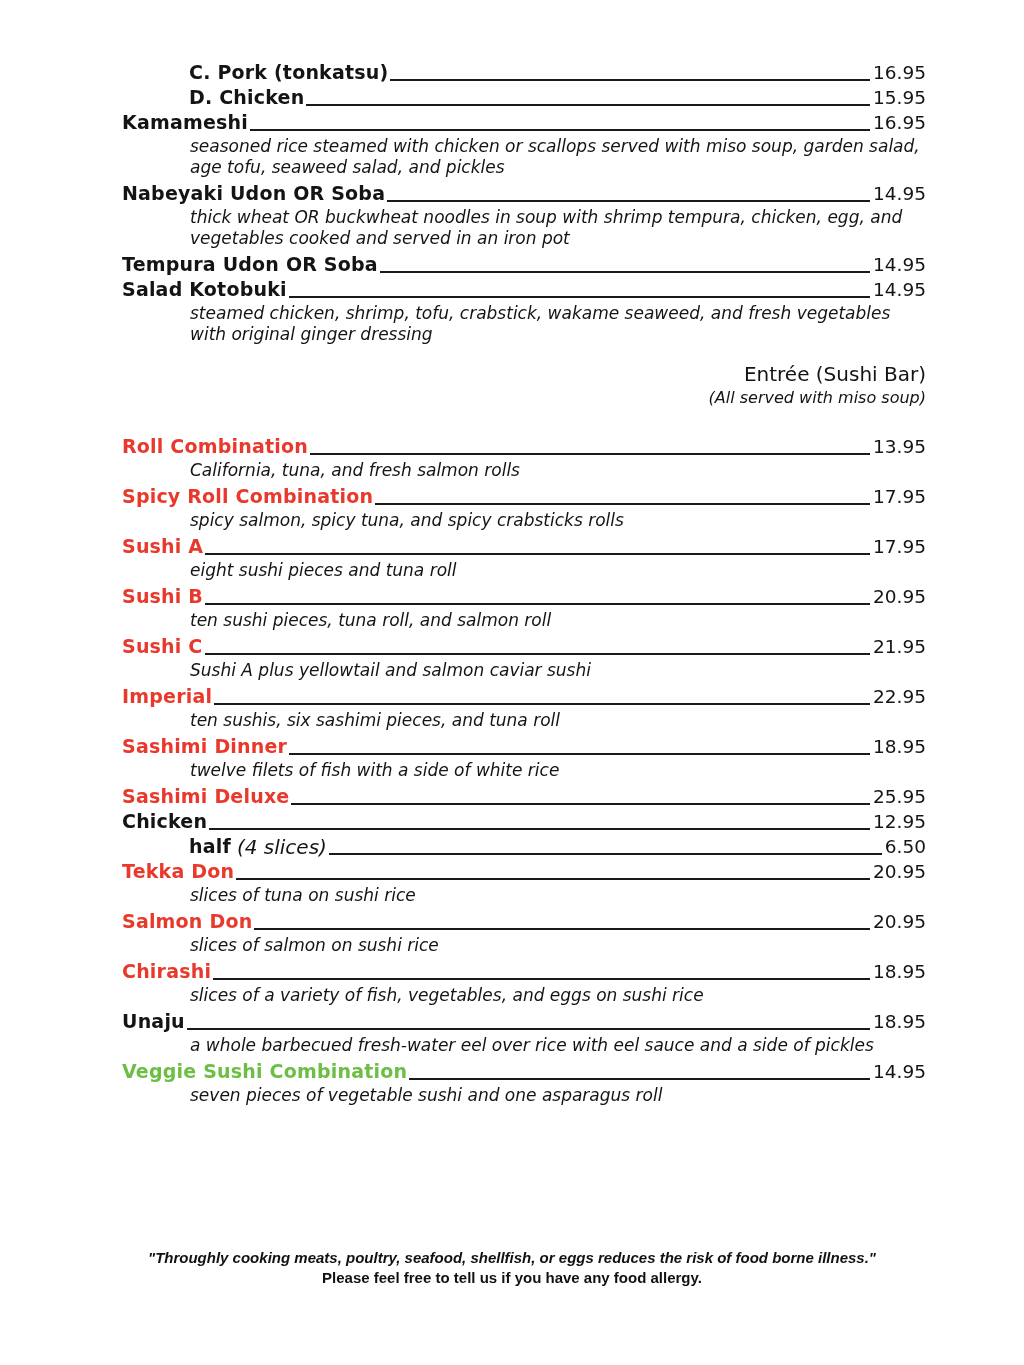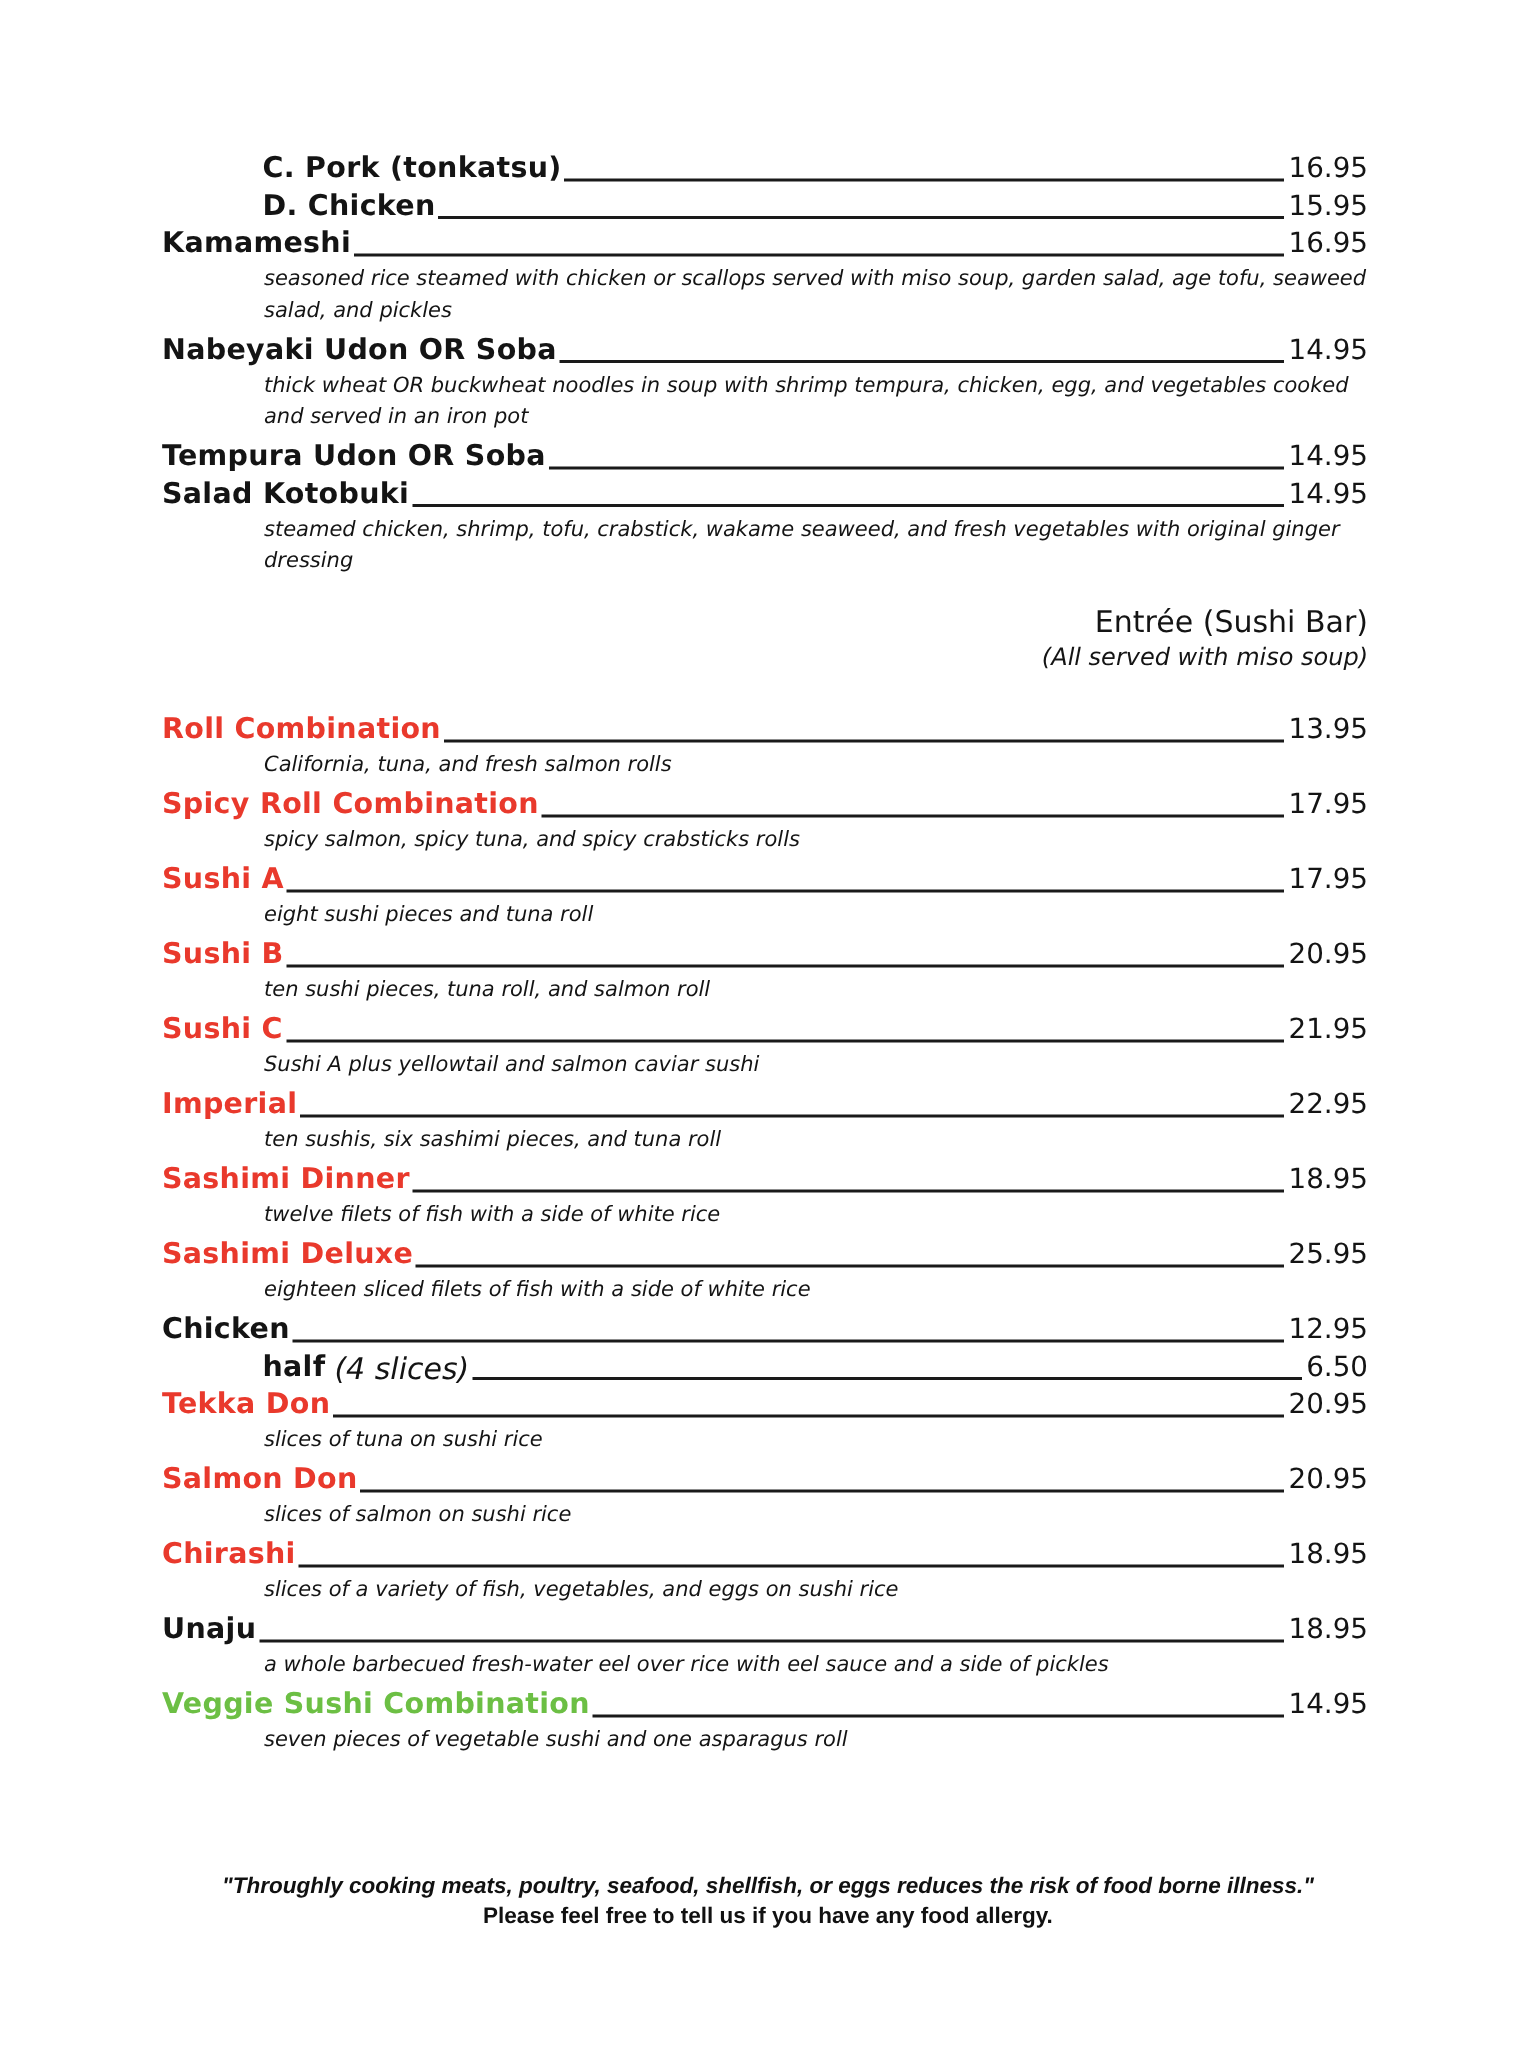--- a/index.html
+++ b/index.html
@@ -7,24 +7,23 @@
     position: relative;
     width: 1024px;
     height: 1365px;
     background: #ffffff;
     overflow: hidden;
     font-family: "DejaVu Sans", sans-serif;
     color: var(--ink, #141414);
   }
   .menu-list {
     position: absolute;
-    left: 108px;
+    left: 122px;
     top: 60px;
     width: 804px;
-    margin-top: 40px;
   }
   .item-row {
     display: flex;
     align-items: flex-end;
     font-size: 19px;
     line-height: 25px;
     white-space: nowrap;
   }
   .item-name {
     font-weight: bold;
@@ -46,21 +45,21 @@
     border-bottom: 2px solid #1a1a1a;
     margin: 0 3px 4px 2px;
     height: 0;
   }
   .item-price {
     font-size: 18.5px;
     line-height: 25px;
   }
   .item-desc {
     font-style: italic;
-    font-size: 14px;
+    font-size: 17px;
     line-height: 21px;
     padding: 1px 0 3px 68px;
     max-width: 740px;
     white-space: normal;
   }
   .section-header {
     text-align: right;
     padding: 13px 0 25px 0;
   }
   .section-title {
@@ -226,21 +225,20 @@
     <div class="item-desc">twelve filets of fish with a side of white rice</div>
   </div>
 
   <div class="item c-red">
     <div class="item-row">
       <span class="item-name">Sashimi Deluxe</span>
 
       <span class="leader"></span>
       <span class="item-price">25.95</span>
     </div>
-    <div class="item-desc">eighteen sliced filets of fish with a side of white rice</div>
   </div>
 
   <div class="item">
     <div class="item-row">
       <span class="item-name">Chicken</span>
 
       <span class="leader"></span>
       <span class="item-price">12.95</span>
     </div>
   </div>

